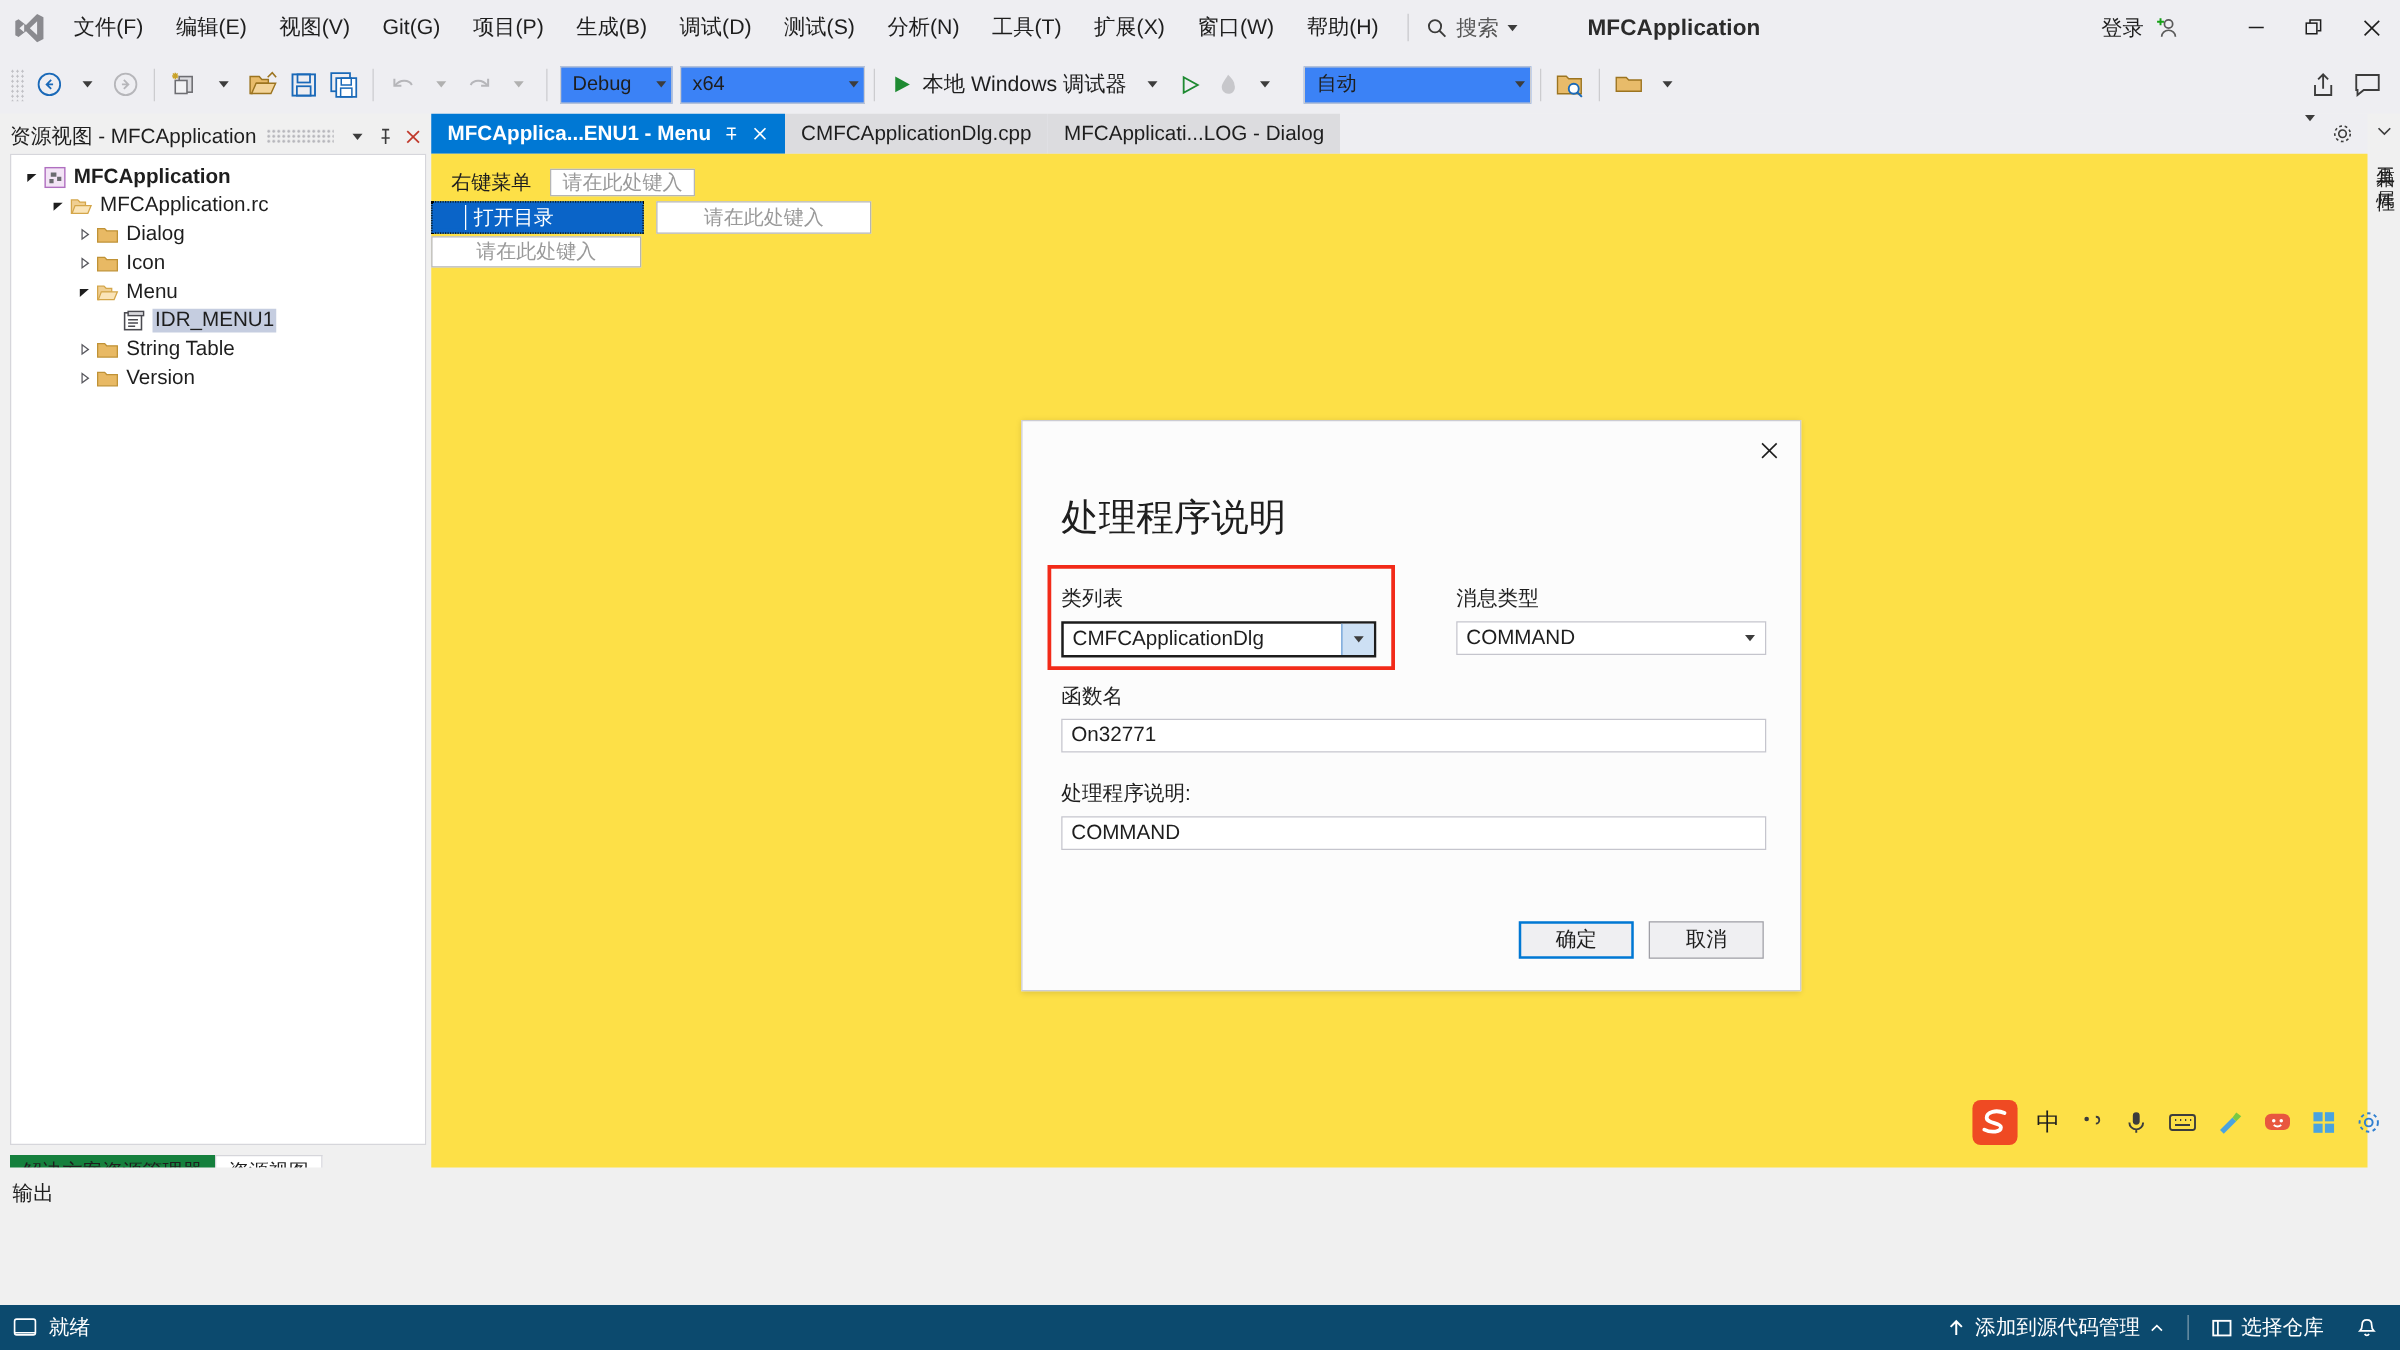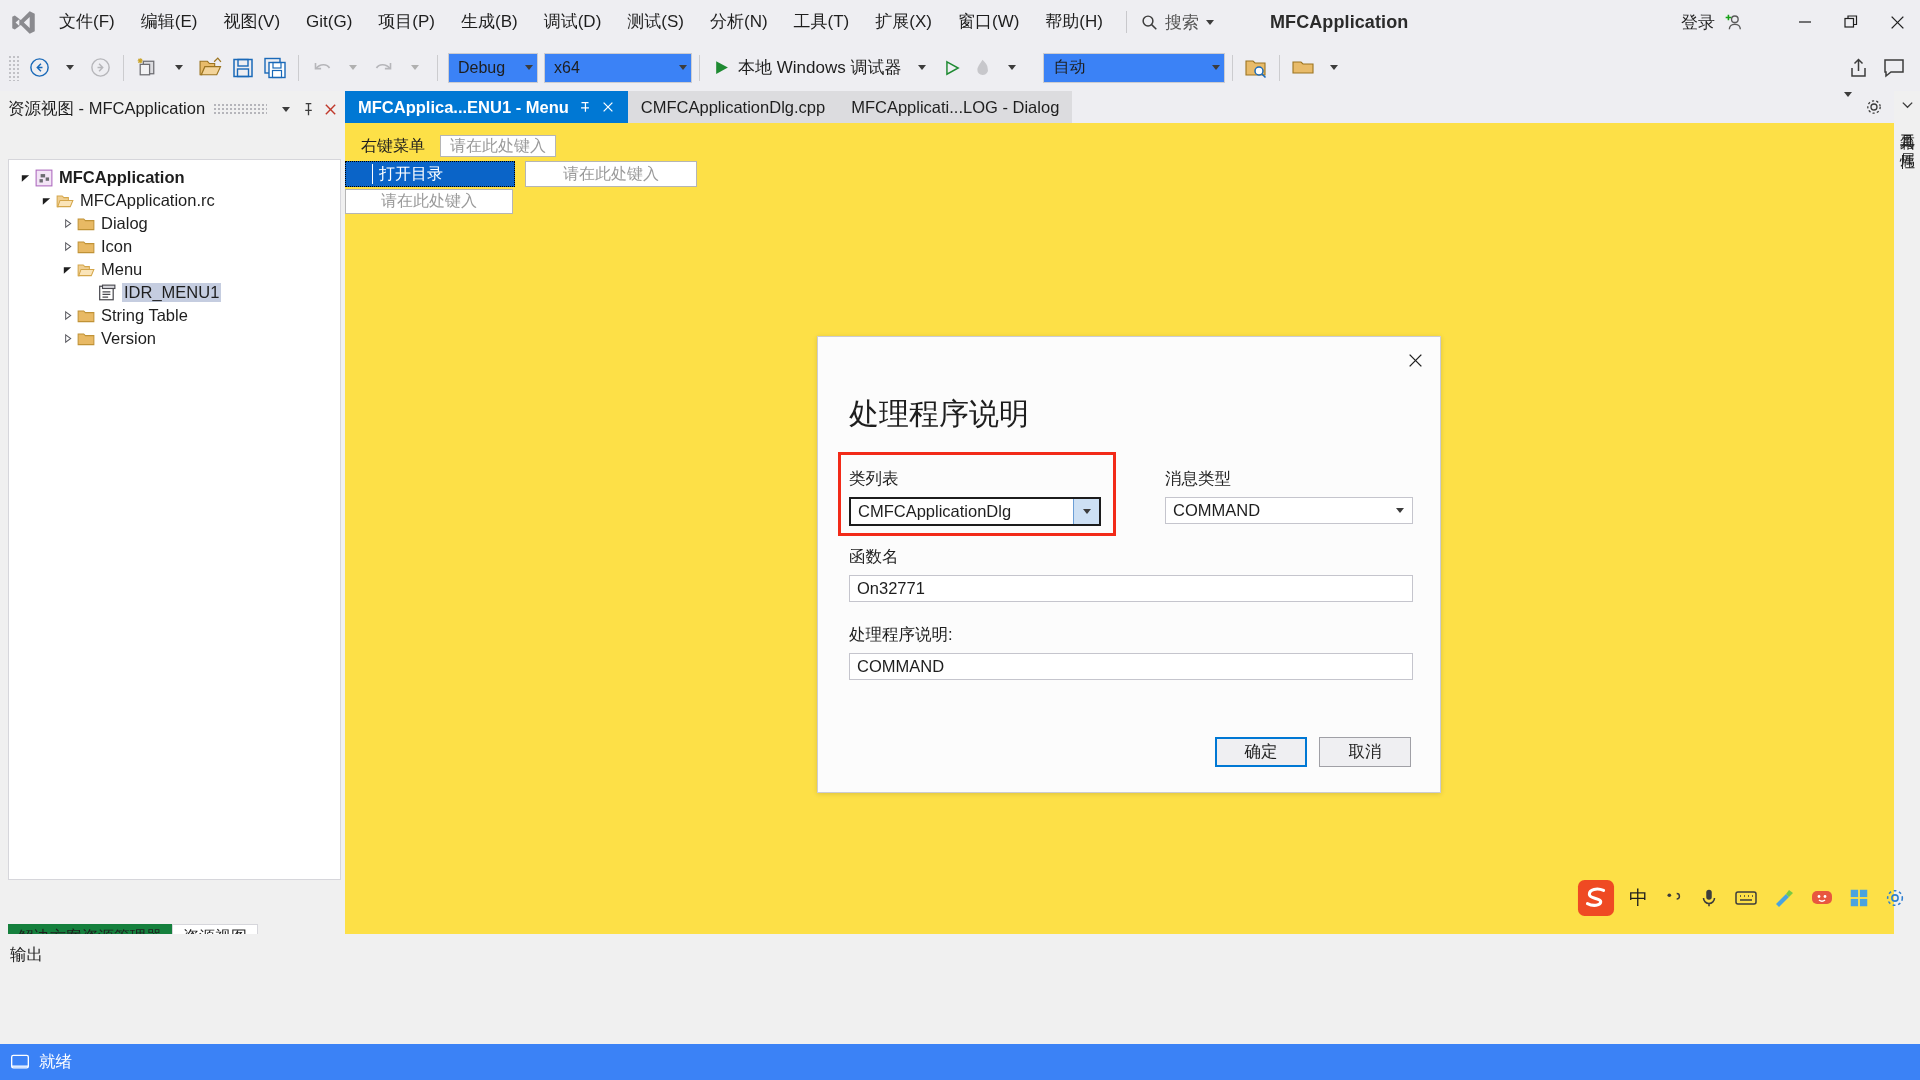--- a/index.html
+++ b/index.html
@@ -37,21 +37,21 @@
   .tbtn { height:34px; min-width:30px; display:flex; align-items:center; justify-content:center; padding:0 4px; }
   .caret { width:0;height:0;border-left:4px solid transparent;border-right:4px solid transparent;border-top:5px solid #3c3c3c; }
   .caret.dim { border-top-color:#b0b0b0; }
   .combo {
     height:30px; background:#3b82f6; border:1px solid #ccccd0; display:flex; align-items:center;
     padding:0 4px 0 9px; font-size:16px; color:#1e1e1e; justify-content:space-between;
   }
   
   #main { position:absolute; top:91px; left:0; right:0; bottom:130px; display:flex; }
   
-  #leftpanel { width:345px; display:flex; flex-direction:column; background:#f0f0f0; padding:4px 4px 0 8px;gap:36px; }
+  #leftpanel { width:345px; display:flex; flex-direction:column; background:#f0f0f0; padding:4px 4px 0 8px; }
   #lp-head { height:28px; display:flex; align-items:center; font-size:16.5px; color:#1e1e1e; }
   #lp-dots { flex:1; height:12px; margin:0 8px;
      background-image:radial-gradient(#b5b5ba 1px, transparent 1.2px); background-size:4px 4px; }
   .lp-ico { width:22px; height:24px; display:flex;align-items:center;justify-content:center;color:#3c3c3c; }
   #tree { flex:1; background:#fff; border:1px solid #d6d6db; overflow:hidden; padding-top:6px; font-size:16.5px;}
   .tnode { display:flex; align-items:center; height:23px; white-space:nowrap; }
   .tri { width:16px; display:flex; align-items:center; justify-content:center; }
   .ticon { width:22px; display:flex; align-items:center; justify-content:center; margin-right:4px; }
   .tlabel { color:#1e1e1e; }
   .sel .tlabel { background:#c5cde0; padding:0 2px; }
@@ -114,21 +114,21 @@
   .dbtn { width:92px; height:30px; display:flex; align-items:center; justify-content:center;
       font-size:16.5px; background:#efeff2; border:1px solid #a0a0a6; }
   .dbtn.primary { border:2px solid #0078d4; background:#efeff2;}
   
   #imebar { position:absolute; right:2px; bottom:160px; display:flex; align-items:center; gap:14px;
      height:44px; padding:0 12px; }
   .imeico { display:flex; align-items:center; justify-content:center; }
   
   #outputpane { position:absolute; left:0; right:0; bottom:52px; height:94px; background:#f0f0f0;}
   #output-label { padding:10px 0 0 10px; font-size:16.5px;}
-  #statusbar { position:absolute; left:0; right:0; bottom:0; height:36px; background:#3b82f6;
+  #statusbar { position:absolute; left:0; right:0; bottom:0; height:36px; background:#0c4a6e;
       color:#fff; display:flex; align-items:center; font-size:16.5px; }
   #sb-left { display:flex; align-items:center; gap:9px; padding-left:10px; }
   #sb-right { margin-left:auto; display:flex; align-items:center; gap:10px; padding-right:10px;}
   .sbitem { display:flex; align-items:center; gap:7px; padding:0 8px; height:36px;}
   .vline { width:1px;height:20px;background:#eee;opacity:.5;}
 </style>
 </head>
 <body>
 
 <div id="titlebar">
@@ -622,13 +622,38 @@
 </div>
 
 <div id="statusbar">
   <div id="sb-left">
     <svg width="20" height="20" viewBox="0 0 24 24">
         <rect x="2" y="4" width="20" height="15" rx="2" fill="none" stroke="#fff" stroke-width="1.6"></rect>
         <line x1="2" y1="17" x2="22" y2="17" stroke="#fff" stroke-width="1.6"></line>
       </svg>
     <span>就绪</span>
   </div>
+  <div id="sb-right">
+    <div class="sbitem">
+      <svg width="16" height="16" viewBox="0 0 16 16">
+          <path d="M8 14V3M3.5 7.5 8 3l4.5 4.5" fill="none" stroke="#fff" stroke-width="1.6"></path>
+        </svg>
+      <span>添加到源代码管理</span>
+      <svg width="13" height="13" viewBox="0 0 16 16">
+          <path d="M3 10.5 8 5.5l5 5" fill="none" stroke="#fff" stroke-width="1.6"></path>
+        </svg>
+    </div>
+    <span class="vline"></span>
+    <div class="sbitem">
+      <svg width="17" height="17" viewBox="0 0 16 16">
+          <rect x="1.5" y="2.5" width="13" height="11" fill="none" stroke="#fff" stroke-width="1.4"></rect>
+          <line x1="5" y1="2.5" x2="5" y2="13.5" stroke="#fff" stroke-width="1.3"></line>
+        </svg>
+      <span>选择仓库</span>
+    </div>
+    <div class="sbitem">
+      <svg width="17" height="17" viewBox="0 0 16 16">
+          <path d="M8 1.8c2.3 0 3.6 1.6 3.6 3.8 0 3 1 3.8 1.6 4.4H2.8c.6-.6 1.6-1.4 1.6-4.4 0-2.2 1.3-3.8 3.6-3.8z" fill="none" stroke="#fff" stroke-width="1.3"></path>
+          <path d="M6.4 12.3a1.7 1.7 0 0 0 3.2 0" fill="none" stroke="#fff" stroke-width="1.3"></path>
+        </svg>
+    </div>
+  </div>
 </div>
 
 </body></html>

